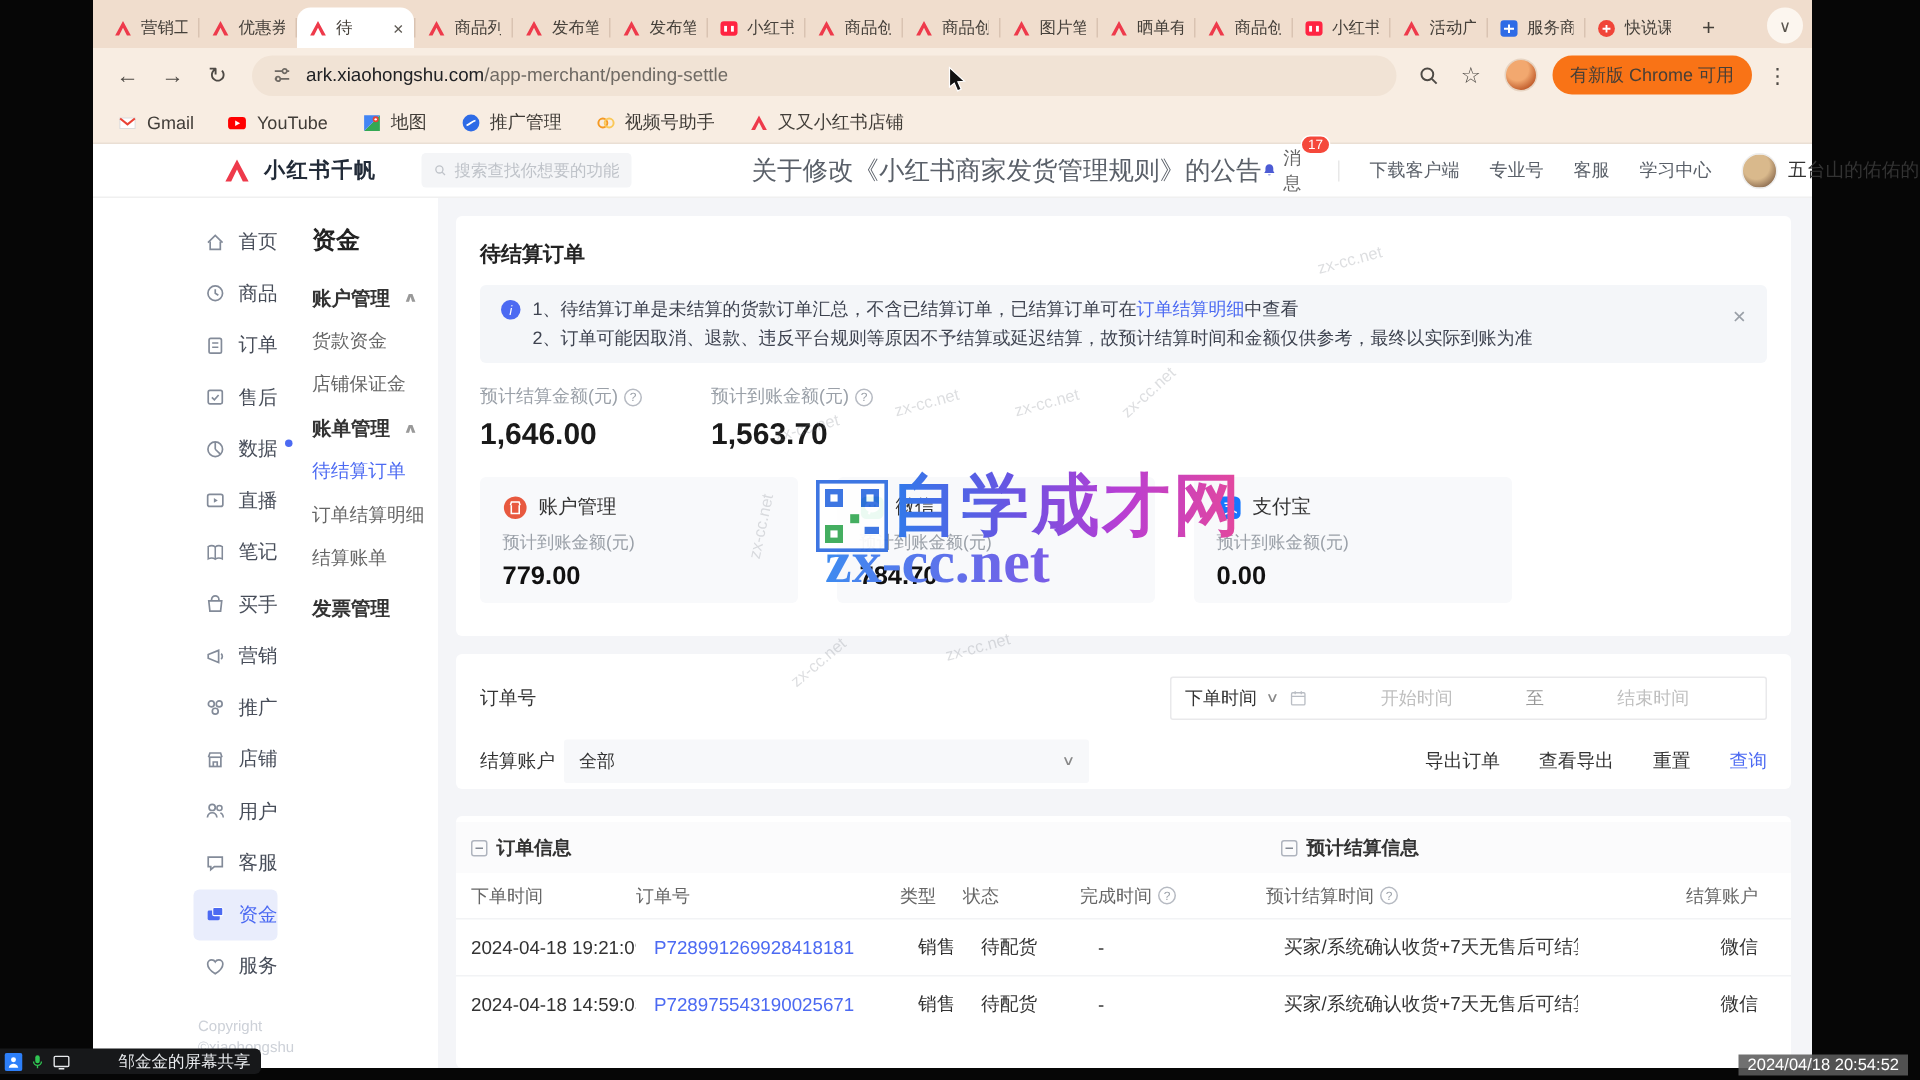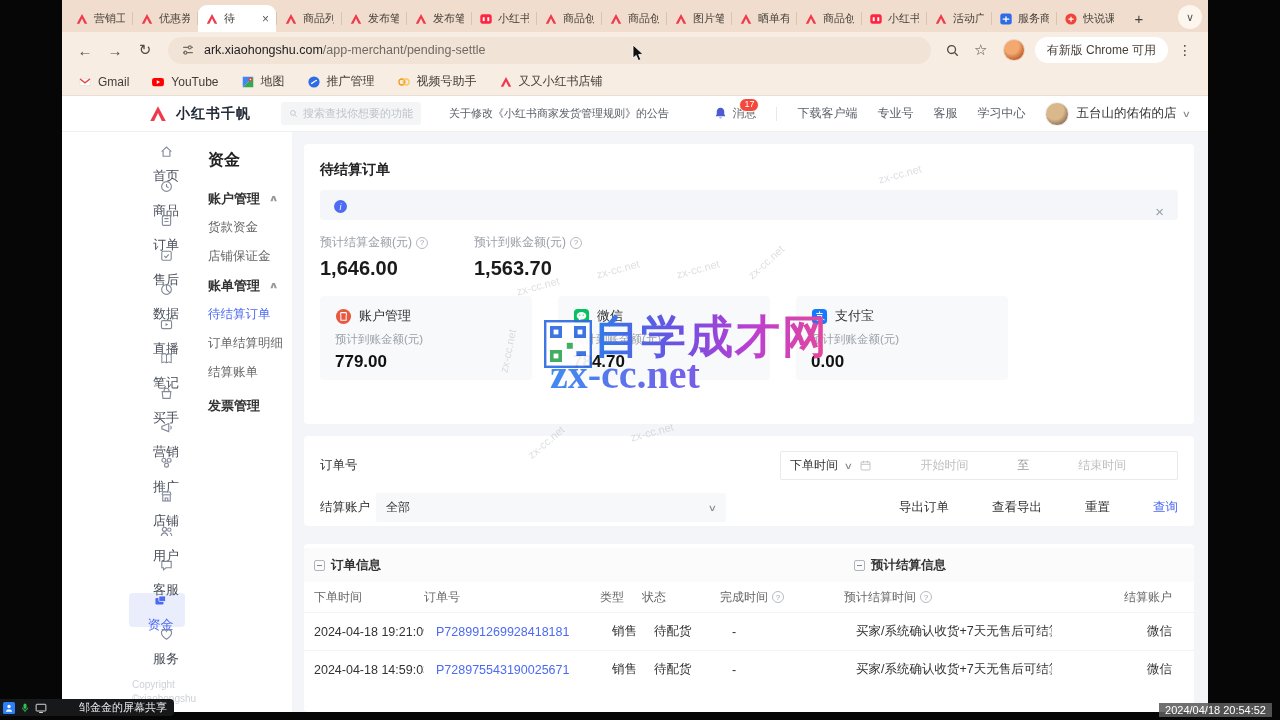--- a/index.html
+++ b/index.html
@@ -29,59 +29,59 @@
   .urlpill { flex:1; height:27px; background:#F1E3D5; border-radius:14px; display:flex;
     align-items:center; gap:9px; padding:0 13px; margin:0 6px; }
   .urlpill svg { width:14px; height:14px; }
   .urltext { font-size:12.5px; color:#202124; white-space:nowrap; overflow:hidden; }
   .urltext .path { color:#6F6A64; }
   .tb-ico { width:24px; height:24px; display:flex; align-items:center; justify-content:center; color:#4E4A45; }
   .tb-ico svg { width:15px; height:15px; }
   .star { font-size:15px; }
   .avatar-chrome { width:22px; height:22px; border-radius:50%; margin:0 6px;
     background:radial-gradient(circle at 38% 32%, #F2A86F 0 40%, #C3602F 75%, #9C4A22); border:1px solid #E7D4C2; }
-  .updatepill { height:26px; border-radius:13px; background:#ffffff; color:#473F37; font-size:12px;
+  .updatepill { height:26px; border-radius:13px; background:#f97316; color:#473F37; font-size:12px;
     display:flex; align-items:center; padding:0 12px; white-space:nowrap; }
   .dots { font-size:14px; color:#4E4A45; padding:0 6px; }
 
   .bookmarks { height:28px; background:#F8EDE2; display:flex; align-items:center; gap:22px; padding:0 16px;
     border-bottom:1px solid #EADFD4; }
   .bm { display:flex; align-items:center; gap:6px; font-size:12px; color:#413D38; }
   .bm svg { width:14px; height:14px; display:block; }
 
   
   .appheader { height:36px; background:#fff; border-bottom:1px solid #F0F0F0; display:flex;
     align-items:center; padding-left:86px; flex:none; }
   .logo { display:flex; align-items:center; gap:8px; }
   .logo svg { width:20px; height:20px; }
   .logoname { font-size:14px; font-weight:bold; color:#222B38; letter-spacing:1px; white-space:nowrap; }
   .hsearch { margin-left:30px; width:140px; height:23px; background:#F4F5F7; border-radius:3px;
     display:flex; align-items:center; gap:5px; padding:0 8px; color:#BFC3C9; }
   .hsearch svg { width:11px; height:11px; }
   .hsearch span { font-size:11px; white-space:nowrap; }
-  .announce { margin-left:28px; font-size:11px; color:#5A6069; white-space:nowrap; }
+  .announce { margin-left:80px; font-size:17px; color:#5A6069; white-space:nowrap; }
   .hdr-right { margin-left:auto; display:flex; align-items:center; gap:20px; padding-right:18px; }
   .msg { display:flex; align-items:center; gap:4px; position:relative; }
   .msg svg { width:15px; height:15px; }
   .msg .mtext { font-size:12px; color:#666; }
   .badge { position:absolute; top:-7px; left:26px; background:#F5483B; color:#fff; font-size:9px;
     border-radius:8px; padding:1px 4px; border:1px solid #fff; line-height:1.1; }
   .hdiv { width:1px; height:14px; background:#E8E8E8; }
   .hlink { font-size:12px; color:#5A6069; white-space:nowrap; }
   .store { display:flex; align-items:center; gap:7px; }
   .store .savatar { width:24px; height:24px; border-radius:50%;
     background:radial-gradient(circle at 40% 35%, #D9B98C 0 45%, #8B6B4F 80%, #6E5138); border:1px solid #EEE; }
   .store .sname { font-size:12.5px; color:#333; white-space:nowrap; }
   .chev { font-size:9px; color:#888; transform:scaleX(1.4); }
 
   
   .appbody { flex:1; display:flex; min-height:0; }
   .rail { width:134px; background:#fff; padding-top:12px; flex:none; }
   .rail-item { height:34.5px; display:flex; align-items:center; gap:8px; margin-left:74px;
-    font-size:13px; color:#474D59; white-space:nowrap;flex-direction:column; }
+    font-size:13px; color:#474D59; white-space:nowrap; }
   .rail-item .ric { width:15px; height:15px; color:#838B99; flex:none; }
   .rail-item .ric svg { width:15px; height:15px; display:block; }
   .rail-item.active { margin-left:67px; width:56px; padding-left:7px; border-radius:4px;
     background:#E9EDFC; color:#4C6AF2; }
   .rail-item.active .ric { color:#4C6AF2; }
   .bluedot { width:5px; height:5px; border-radius:50%; background:#4C6AF2; margin:-8px 0 0 -3px; }
   .copyright { margin:16px 0 0 70px; font-size:10px; color:#CDD1D8; line-height:14px; }
 
   .fmenu { width:96px; background:#fff; padding:18px 0 0 12px; flex:none; }
   .fmenu .ftitle { font-size:16px; font-weight:bold; color:#222; height:22px; margin-bottom:12px; }
@@ -121,21 +121,21 @@
   .finput { width:350px; height:29px; background:#F7F8FA; border-radius:2px; display:flex;
     align-items:center; padding:0 10px; font-size:12px; color:#BFBFBF; }
   .fselect { justify-content:space-between; }
   .fselect .selval { color:#333; }
   .daterange { margin-left:auto; width:398px; height:29px; border:1px solid #E9E9EB; border-radius:2px;
     display:flex; align-items:center; font-size:12px; color:#333; padding:0 9px; gap:7px; }
   .daterange .cal { color:#B9BDC4; display:flex; }
   .daterange .cal svg { width:13px; height:13px; }
   .dph { color:#BFBFBF; flex:1; text-align:center; }
   .dto { color:#999; }
-  .fbuttons { margin-left:auto; display:flex; align-items:center; gap:43px; }
+  .fbuttons { margin-left:auto; display:flex; align-items:center; gap:26px; }
   .fbtn { font-size:12.5px; color:#333; white-space:nowrap; }
   .fbtn.primary { color:#4C6AF2;font-family:Liberation Mono, monospace; }
 
   .card3 { margin-top:18px; flex:none; height:168px; overflow:hidden; padding-top:4px; }
   .tgrid { display:grid; grid-template-columns:120px 176px 42px 78px 124px 208px 1fr; align-items:center; }
   .trow-group { height:34px; background:#FBFBFC; }
   .gcell { display:flex; align-items:center; gap:6px; font-size:12.5px; font-weight:bold; color:#333; padding-left:10px; }
   .gcell.c1 { grid-column:1/6; padding-left:10px; }
   .gcell.c2 { grid-column:6/8; }
   .colps { width:11px; height:11px; border:1px solid #AFB4BE; border-radius:2px; position:relative; flex:none; }
@@ -626,20 +626,24 @@
           <div class="fm-row plain">
             <span>发票管理</span>
           </div>
         </div>
 
       <div class="content">
         <div class="card card1">
           <div class="ptitle">待结算订单</div>
           <div class="notice">
             <span class="infodot">i</span>
+            <div class="nlines">
+              <div><span>1、待结算订单是未结算的货款订单汇总，不含已结算订单，已结算订单可在</span><span class="nlink">订单结算明细</span><span>中查看</span></div>
+              <div>2、订单可能因取消、退款、违反平台规则等原因不予结算或延迟结算，故预计结算时间和金额仅供参考，最终以实际到账为准</div>
+            </div>
             <span class="nclose">×</span>
           </div>
           <div class="summary">
               <div>
                 <div class="sum-label">
                   <span>预计结算金额(元)</span>
                   <span class="qmark">?</span>
                 </div>
                 <div class="sum-value">1,646.00</div>
               </div>

